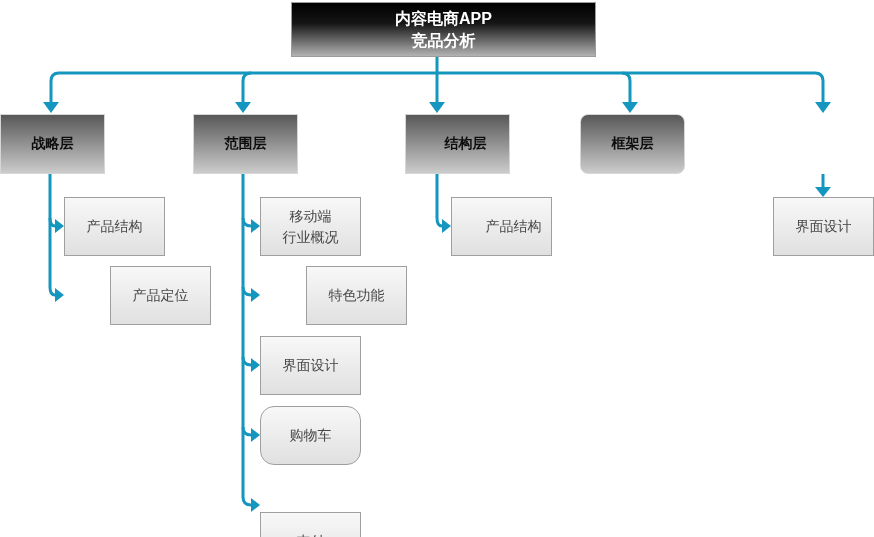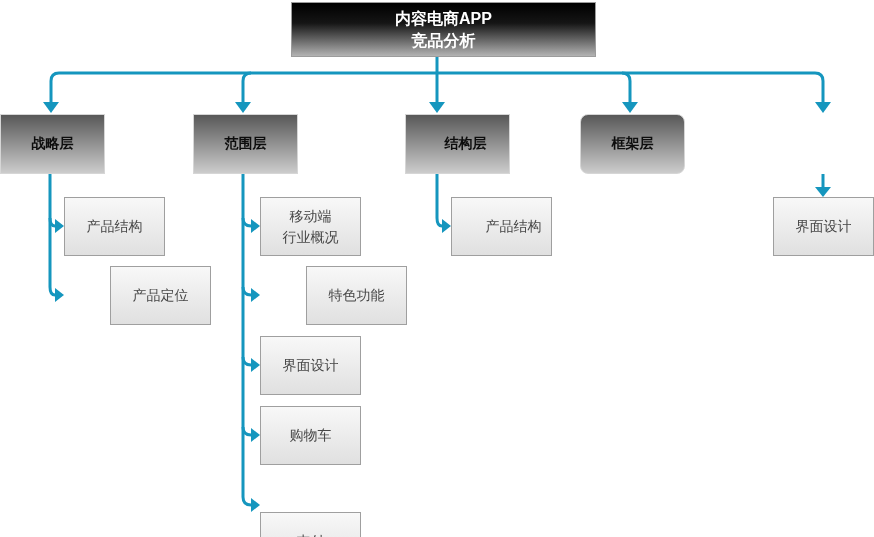--- a/index.html
+++ b/index.html
@@ -40,21 +40,21 @@
     background:linear-gradient(180deg,var(--leaf-box-top) 0%,var(--leaf-box-bottom) 100%);
     border:1px solid #9f9f9f;
     color:var(--leaf-text);font-size:14px;line-height:1.45;
   }
   .p-strategy{left:0;}
   .p-scope{left:193px;}
   .p-structure{left:405px;padding-left:16px;}
   .p-frame{left:580px;border-radius:8px;}
   .p-presentation{left:773px;}
   .c1{left:64px;} .c2{left:260px;} .c3{left:451px;padding-left:24px;} .c5{left:773px;}
-  .r1{top:197px;} .r2{top:266px;margin-left:46px;} .r3{top:336px;} .r4{top:406px;} .r5{top:476px;margin-top:36px;}
+  .r1{top:197px;} .r2{top:266px;margin-left:46px;} .r3{top:336px;} .r4{top:406px;border-radius:14px;} .r5{top:476px;margin-top:36px;}
 </style>
 </head>
 <body>
 
 <div class="canvas">
 
   <svg class="connectors" width="874" height="537" viewBox="0 0 874 537">
 
     <path d="M437 57 V102"></path>
 

